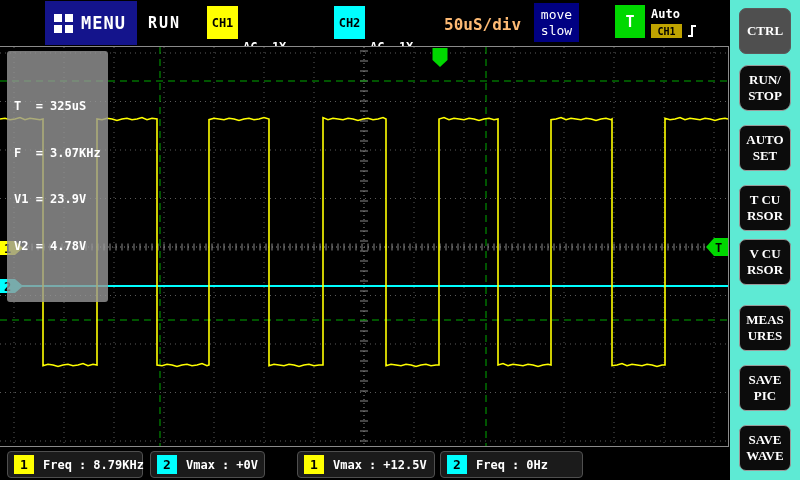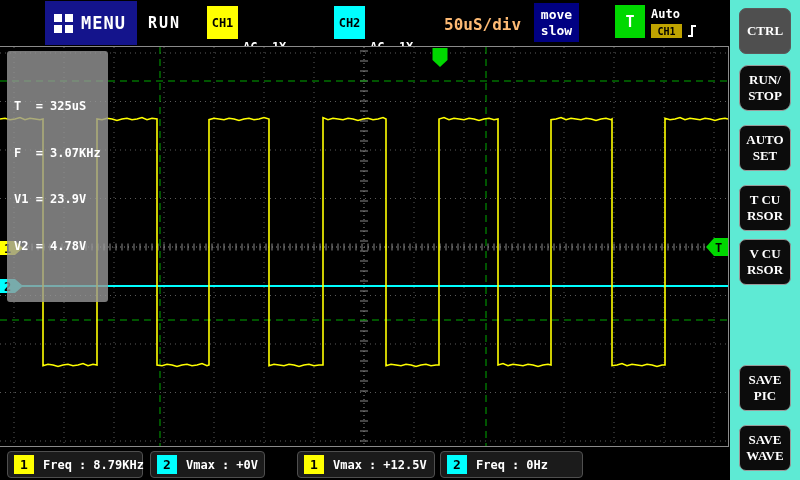--- a/index.html
+++ b/index.html
@@ -13,21 +13,21 @@
             padding-left:9px;box-sizing:border-box;cursor:pointer;}
   .menu-icon{width:19px;height:19px;display:grid;grid-template-columns:8px 8px;
              grid-template-rows:8px 8px;gap:3px;}
   .menu-icon span{background:#fff;}
   .menu-label{color:#fff;font-weight:bold;font-size:17px;letter-spacing:1px;}
   .run-label{left:103px;top:14px;color:#fff;font-weight:bold;font-size:15px;letter-spacing:2px;}
   .ch-badge{width:31px;height:33px;display:flex;align-items:center;justify-content:center;
             font-weight:bold;font-size:12px;color:#000;cursor:pointer;}
   .ch-settings{color:#fff;font-weight:bold;font-size:12px;line-height:16px;white-space:pre;}
   .time-div{left:399px;top:15px;color:#fdba74;font-weight:bold;font-size:16px;cursor:pointer;}
-  .move-btn{left:489px;top:3px;width:45px;height:39px;color:#fff;font-weight:bold;font-size:13px;
+  .move-btn{left:489px;top:3px;width:45px;height:39px;color:#fff;font-weight:normal;font-size:13px;
             line-height:16px;display:flex;align-items:center;justify-content:center;
             text-align:center;white-space:pre-line;cursor:pointer;}
   .t-btn{left:570px;top:5px;width:30px;height:33px;color:#fff;font-weight:bold;font-size:15px;
          display:flex;align-items:center;justify-content:center;cursor:pointer;}
   .trig-mode{left:606px;top:7px;color:#fff;font-weight:bold;font-size:12px;}
   .trig-src{left:606px;top:24px;width:31px;height:14px;color:#000;font-weight:bold;font-size:10px;
             display:flex;align-items:center;justify-content:center;cursor:pointer;}
   .edge-icon{left:642px;top:23px;}
   .battery{left:703px;top:5px;width:20px;height:11px;border:2px solid #e0e0e0;border-radius:2px;}
   .battery-nub{left:699px;top:9px;width:4px;height:7px;background:#7a7a7a;}
@@ -314,20 +314,22 @@
   <div id="sidebar" class="abs">
       <div class="side-btn active" style="top: 8px;">CTRL</div>
       <div class="side-btn" style="top: 65px; border-radius: 9px;">RUN/
 STOP</div>
       <div class="side-btn" style="top: 125px;">AUTO
 SET</div>
       <div class="side-btn" style="top: 185px;">T CU
 RSOR</div>
       <div class="side-btn" style="top: 239px; text-align: center;">V CU
 RSOR</div>
+      <div class="side-btn" style="top: 305px;">MEAS
+URES</div>
       <div class="side-btn" style="top: 365px;">SAVE
 PIC</div>
       <div class="side-btn" style="top: 425px;">SAVE
 WAVE</div>
     </div>
 
   <div id="bottom-bar" class="abs">
       <div class="bb-item" style="left: 7px; width: 136px;">
         <span class="bb-badge" style="background: rgb(255, 255, 0);">1</span>
         <span class="bb-label">Freq :</span>

